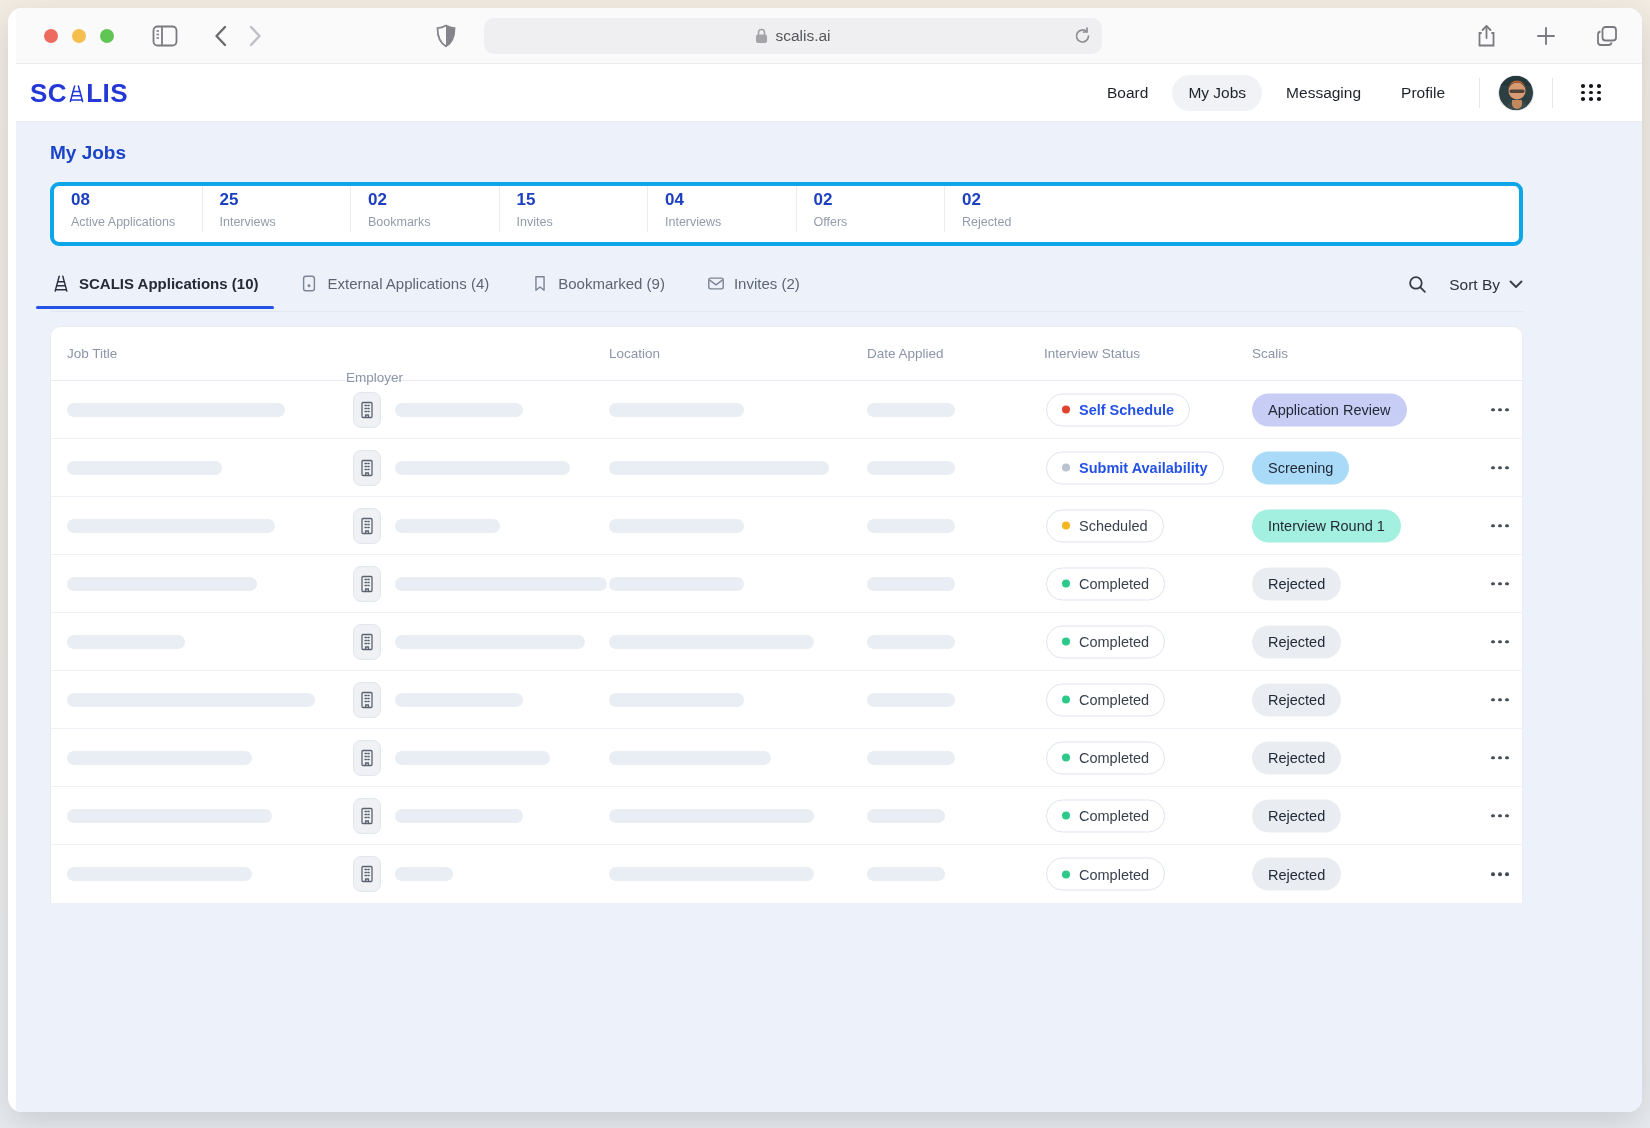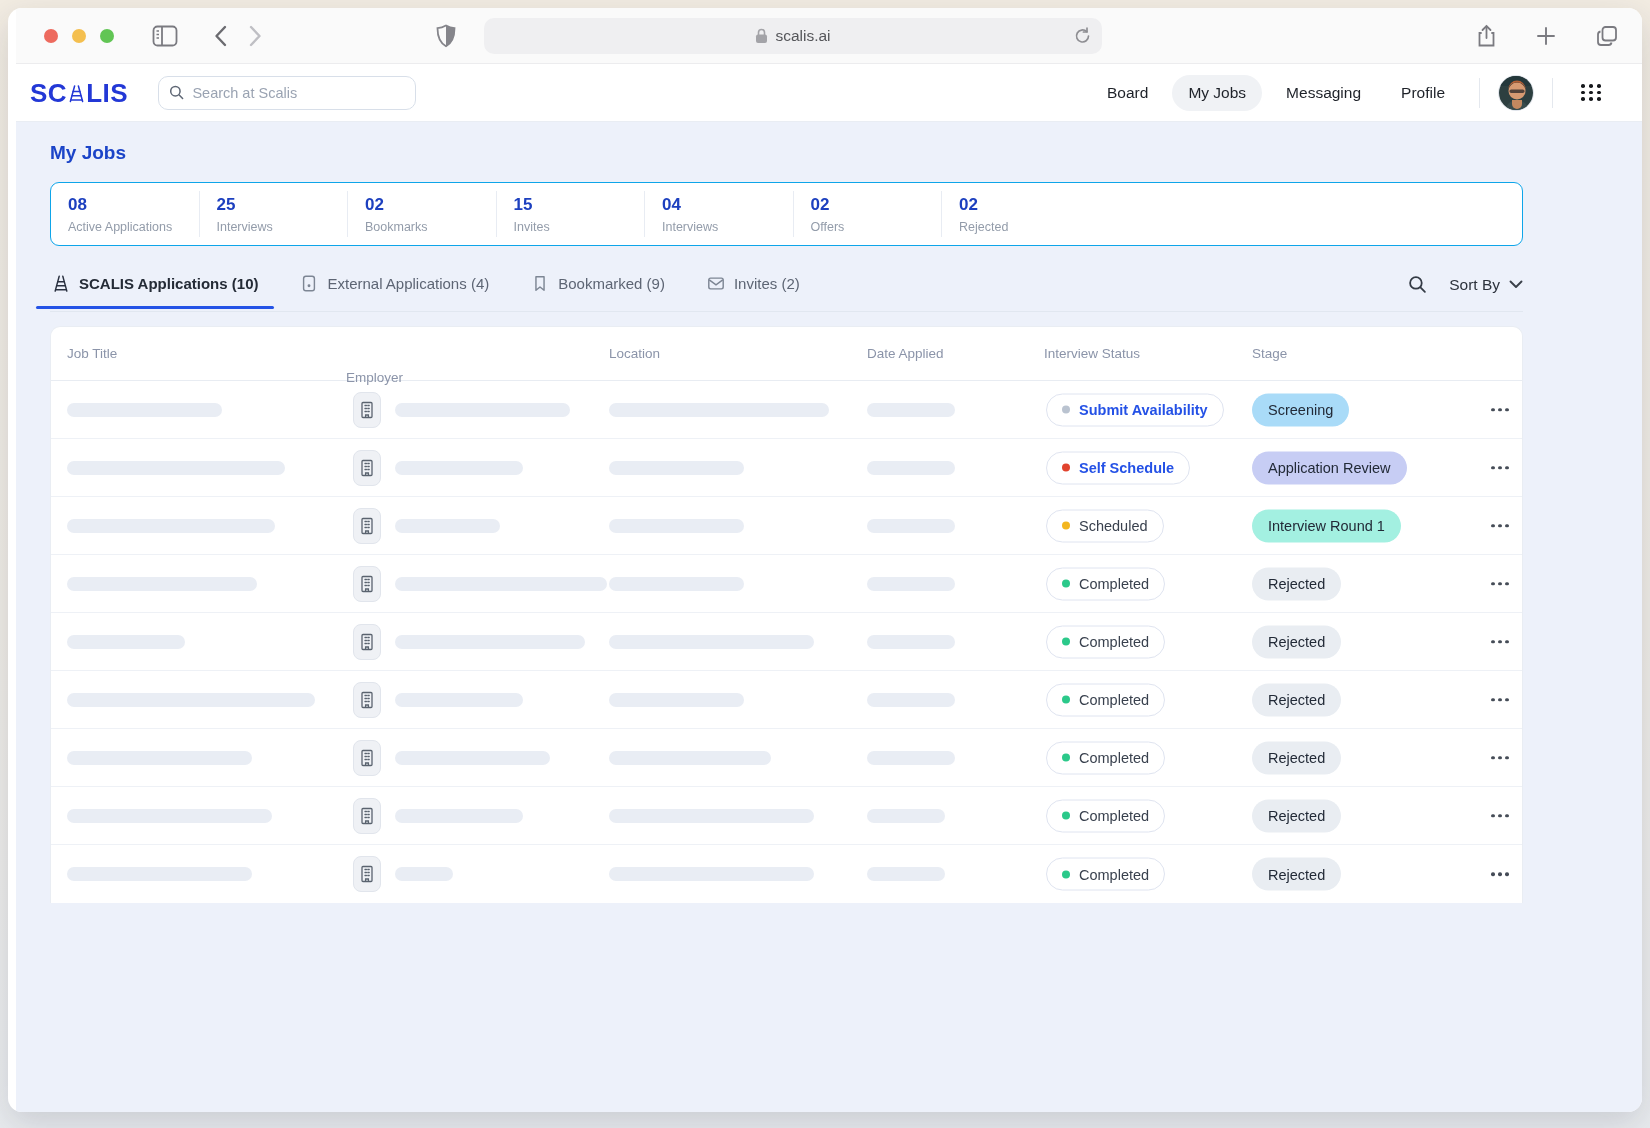--- a/index.html
+++ b/index.html
@@ -44,22 +44,22 @@
   .navitem.active { background:#f0f2f5; }
   .vdiv { width:1px; height:30px; background:#e4e8ee; margin:0 10px; }
   .avatar { width:36px; height:36px; border-radius:50%; overflow:hidden; border:1px solid #dfe3ea; }
   .gridbtn { background:none; border:none; display:grid; grid-template-columns:repeat(3,5px); gap:3px; margin-left:10px; }
   .gridbtn i { width:3.6px; height:3.6px; border-radius:50%; background:#17191d; display:block; }
 
   
   .content { background:#edf1fa; height:990px; padding:20px 119px 0 34px; }
   .page-title { color:#1b44c8; font-size:19px; font-weight:bold; }
 
-  .stats-card { margin-top:18px; height:64px; background:#fff; border:1px solid #0ea5e9; border-radius:9px;
-    display:flex; align-items:center; }
+  .stats-card { margin-top:18px; height:64px; background:#fff; border:4px solid #0ea5e9; border-radius:9px;
+    display:flex; align-items:flex-start; }
   .stat { width:148.5px; padding-left:17px; border-right:1px solid #e8ecf3; height:46px;
     display:flex; flex-direction:column; justify-content:center; gap:5px; }
   .stat:nth-child(7){ border-right:none; }
   .stat .v { color:#1d40bf; font-size:17px; font-weight:bold; }
   .stat .l { color:#939caa; font-size:12.5px; }
 
   .tabs-row { margin-top:24px; height:42px; display:flex; align-items:flex-start;
     border-bottom:1px solid #e1e7f0; position:relative; }
   .tab { display:flex; align-items:center; gap:9px; padding:4px 2px 14px 2px; margin-right:38px;
     background:none; border:none; font-family:"Liberation Sans",sans-serif; font-size:15px; color:#5d6574; cursor:pointer; position:relative;}
@@ -210,27 +210,20 @@
     </div>
 
     <div class="appbar">
       <div class="logo">
         <span>SC</span>
         <svg width="17" height="23" viewBox="0 0 18 20">
             <use href="#ladder-icon" style="color:#2338d6"></use>
           </svg>
         <span>LIS</span>
       </div>
-      <div class="searchbox">
-        <svg width="17" height="17" viewBox="0 0 18 18" fill="none" stroke="#5f6775" stroke-width="1.8" stroke-linecap="round">
-            <circle cx="7.5" cy="7.5" r="5.5"></circle>
-            <path d="M12 12 L16 16"></path>
-          </svg>
-        <input type="text" placeholder="Search at Scalis" style="">
-      </div>
       <div class="appnav">
         <div id="nav-items" style="display:flex;align-items:center;gap:8px;">
             <button class="navitem">Board</button>
             <button class="navitem active">My Jobs</button>
             <button class="navitem">Messaging</button>
             <button class="navitem">Profile</button>
           </div>
         <span class="vdiv"></span>
         <div class="avatar">
           <svg width="36" height="36" viewBox="0 0 36 36">
@@ -352,23 +345,45 @@
         </div>
       </div>
 
       <div class="table-card">
         <div class="thead" id="thead">
             <span style="left: 16px; text-align: right;">Job Title</span>
             <span style="left: 295px; margin-top: 24px;">Employer</span>
             <span style="left: 558px;">Location</span>
             <span style="left: 816px;">Date Applied</span>
             <span style="left: 993px;">Interview Status</span>
-            <span style="left: 1201px;">Stage</span>
+            <span style="left: 1201px;">Scalis</span>
           </div>
         <div id="tbody">
+  <div class="trow">
+    <span class="cell bar c-job" style="width: 218px;"></span>
+    <span class="cell bldg-badge">
+      <svg width="14" height="18" viewBox="0 0 14 18">
+                  <use href="#building-icon"></use>
+                </svg>
+    </span>
+    <span class="cell bar c-emp" style="width: 128px;"></span>
+    <span class="cell bar c-loc" style="width: 135px;"></span>
+    <span class="cell bar c-date" style="width: 88px;"></span>
+    <span class="cell status-pill c-status blue">
+      <span class="dot" style="background: rgb(225, 67, 46);"></span>
+      <span class="slabel">Self Schedule</span>
+    </span>
+    <span class="cell stage-pill c-stage" style="background: rgb(199, 205, 244);">Application Review</span>
+    <button class="cell dotsbtn c-dots">
+                <i></i>
+                <i></i>
+                <i></i>
+              </button>
+  </div>
+
   <div class="trow">
     <span class="cell bar c-job" style="width: 155px;"></span>
     <span class="cell bldg-badge">
       <svg width="14" height="18" viewBox="0 0 14 18">
                   <use href="#building-icon"></use>
                 </svg>
     </span>
     <span class="cell bar c-emp" style="width: 175px;"></span>
     <span class="cell bar c-loc" style="width: 220px;"></span>
     <span class="cell bar c-date" style="width: 88px;"></span>
@@ -378,42 +393,20 @@
     </span>
     <span class="cell stage-pill c-stage" style="background: rgb(169, 219, 248);">Screening</span>
     <button class="cell dotsbtn c-dots">
                 <i></i>
                 <i></i>
                 <i></i>
               </button>
   </div>
 
   <div class="trow">
-    <span class="cell bar c-job" style="width: 218px;"></span>
-    <span class="cell bldg-badge">
-      <svg width="14" height="18" viewBox="0 0 14 18">
-                  <use href="#building-icon"></use>
-                </svg>
-    </span>
-    <span class="cell bar c-emp" style="width: 128px;"></span>
-    <span class="cell bar c-loc" style="width: 135px;"></span>
-    <span class="cell bar c-date" style="width: 88px;"></span>
-    <span class="cell status-pill c-status blue">
-      <span class="dot" style="background: rgb(225, 67, 46);"></span>
-      <span class="slabel">Self Schedule</span>
-    </span>
-    <span class="cell stage-pill c-stage" style="background: rgb(199, 205, 244);">Application Review</span>
-    <button class="cell dotsbtn c-dots">
-                <i></i>
-                <i></i>
-                <i></i>
-              </button>
-  </div>
-
-  <div class="trow">
     <span class="cell bar c-job" style="width: 208px;"></span>
     <span class="cell bldg-badge">
       <svg width="14" height="18" viewBox="0 0 14 18">
                   <use href="#building-icon"></use>
                 </svg>
     </span>
     <span class="cell bar c-emp" style="width: 105px;"></span>
     <span class="cell bar c-loc" style="width: 135px;"></span>
     <span class="cell bar c-date" style="width: 88px;"></span>
     <span class="cell status-pill c-status dark">

